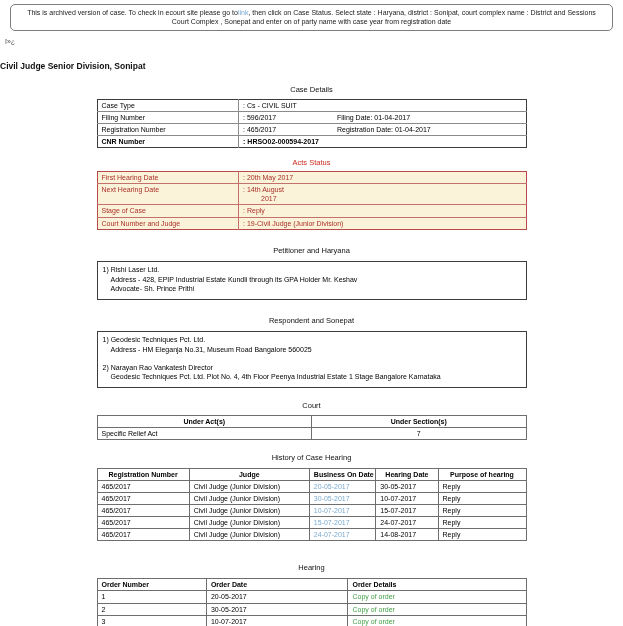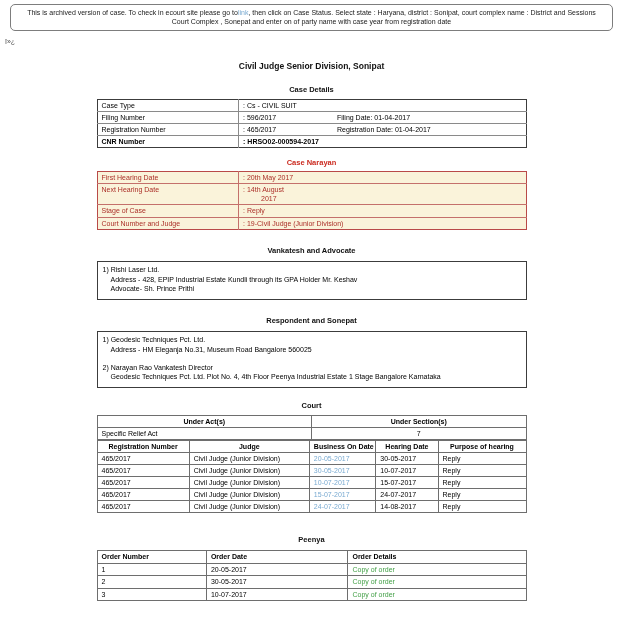--- a/index.html
+++ b/index.html
@@ -14,26 +14,26 @@
   .banner {
     margin: 4px 10px 0 10px;
     border: 1.5px solid #7d7d7d; border-radius: 5px;
     padding: 3px 14px 4px 14px;
     text-align: center; font-size: 7px; color: #1a1a1a;
   }
   .banner a { color: #79aad1; text-decoration: none; cursor: pointer; }
   .bom { margin: 6px 0 0 5px; font-size: 7px; color: #4a4a4a; }
 
   .page-title {
-    margin-top: 15px; text-align: center;
+    margin-top: 15px; 
     font-weight: bold; font-size: 8.5px; color: #111;
   }
   .content { width: 430px; margin: 0 auto; }
   .sec-head {
-    text-align: center; font-weight: bold; font-size: 7.5px; color: #111;
+    text-align: center; font-weight: normal; font-size: 7.5px; color: #111;
   }
   .sec-head.red { color: #cb2b20; }
 
   table { width: 100%; border-collapse: collapse; font-size: 7px; table-layout: fixed; }
   td, th { padding: 1px 4px; vertical-align: top; overflow: hidden; white-space: nowrap; }
 
   
   .h-details { margin: 13px 0 4px 0; }
   .tbl-details { border: 1px solid #3c3c3c; }
   .tbl-details td { border-top: 1px solid #8a8a8a; height: 11px; }
@@ -125,21 +125,21 @@
       <td class="c3">Registration Date: 01-04-2017</td>
     </tr>
     <tr class="bold">
       <td class="c1">CNR Number</td>
       <td class="c2">: HRSO02-000594-2017</td>
       <td class="c3"></td>
     </tr>
   </tbody>
     </table>
 
-  <div class="sec-head red h-status">Case Narayan</div>
+  <div class="sec-head red h-status">Acts Status</div>
   <table class="tbl-status">
     <tbody>
         <tr>
       <td class="c1">First Hearing Date</td>
       <td class="c2">: 20th May 2017</td>
     </tr>
     <tr>
       <td class="c1">Next Hearing Date</td>
       <td class="c2">
         <div>: 14th August</div>
@@ -150,21 +150,21 @@
       <td class="c1">Stage of Case</td>
       <td class="c2">: Reply</td>
     </tr>
     <tr>
       <td class="c1">Court Number and Judge</td>
       <td class="c2">: 19-Civil Judge (Junior Division)</td>
     </tr>
   </tbody>
     </table>
 
-  <div class="sec-head h-party">Vankatesh and Advocate</div>
+  <div class="sec-head h-party">Petitioner and Haryana</div>
   <div class="party-box box-pet">
     <div>1) Rishi Laser Ltd.</div>
     <div class="indent">Address - 428, EPIP Industrial Estate Kundli through its GPA Holder Mr. Keshav</div>
     <div class="indent">Advocate- Sh. Prince Prithi</div>
   </div>
 
   <div class="sec-head h-party">Respondent and Sonepat</div>
   <div class="party-box box-res">
     <div>1) Geodesic Techniques Pct. Ltd.</div>
     <div class="indent">Address - HM Eleganja No.31, Museum Road Bangalore 560025</div>
@@ -180,20 +180,21 @@
       <td class="c1 hd">Under Act(s)</td>
       <td class="c2 hd">Under Section(s)</td>
     </tr>
     <tr>
       <td class="c1 act-name">Specific Relief Act</td>
       <td class="c2">7</td>
     </tr>
   </tbody>
     </table>
 
+  <div class="sec-head h-history">History of Case Hearing</div>
   <table class="tbl-history">
     <tbody>
         <tr>
       <td class="c1 hd">Registration Number</td>
       <td class="c2 hd">Judge</td>
       <td class="c3 hd">Business On Date</td>
       <td class="c4 hd">Hearing Date</td>
       <td class="c5 hd">Purpose of hearing</td>
     </tr>
     <tr>
@@ -227,21 +228,21 @@
     <tr>
       <td class="c1">465/2017</td>
       <td class="c2">Civil Judge (Junior Division)</td>
       <td class="c3"><a href="#" class="blue-link">24-07-2017</a></td>
       <td class="c4">14-08-2017</td>
       <td class="c5">Reply</td>
     </tr>
   </tbody>
     </table>
 
-  <div class="sec-head h-orders">Peenya</div>
+  <div class="sec-head h-orders">Hearing</div>
   <table class="tbl-orders">
     <tbody>
         <tr>
       <td class="c1 hd">Order Number</td>
       <td class="c2 hd">Order Date</td>
       <td class="c3 hd">Order Details</td>
     </tr>
     <tr>
       <td class="c1">1</td>
       <td class="c2">20-05-2017</td>

